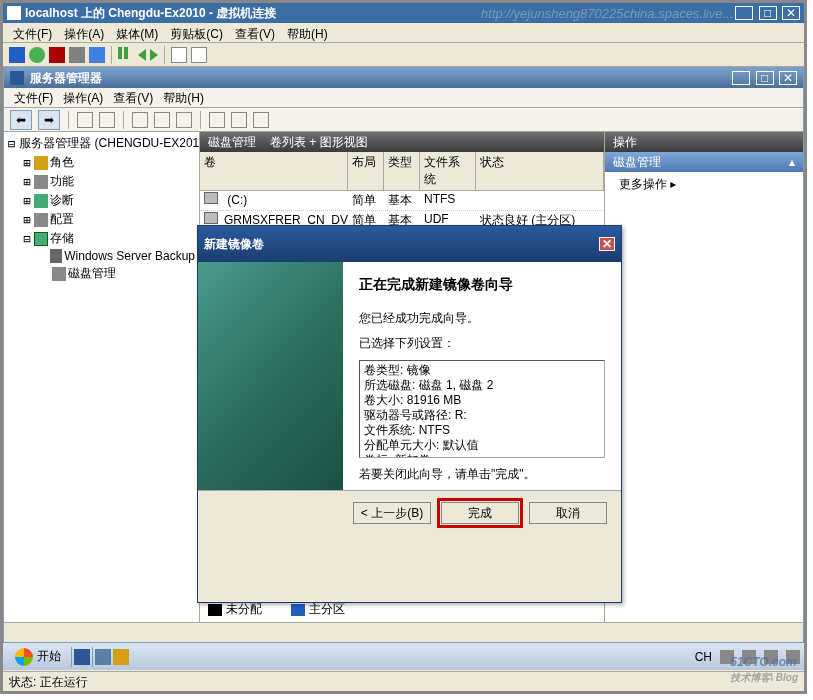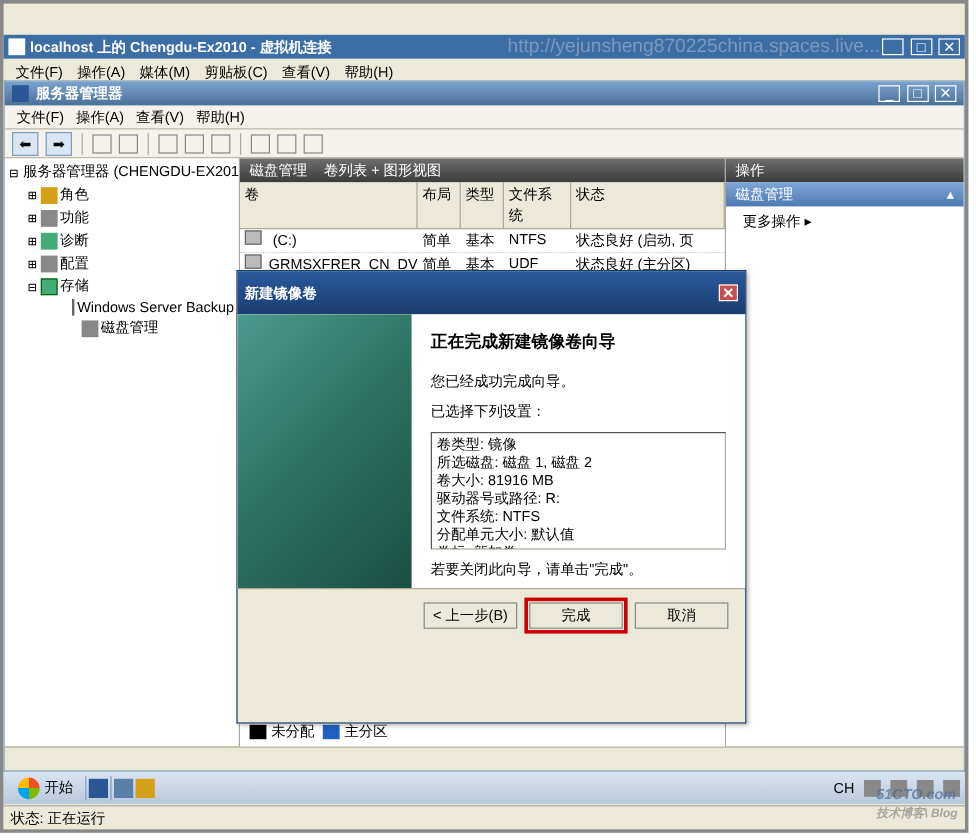--- a/index.html
+++ b/index.html
@@ -1,24 +1,24 @@
 <!DOCTYPE html>
 <html><head>
 <meta charset="utf-8">
 <style>
 * { box-sizing: border-box; margin: 0; padding: 0; font-family: "SimSun", "宋体", sans-serif; font-size: 12px; }
 body { background: #fff; width: 813px; height: 700px; overflow: hidden; position: relative; }
 
 .outer-frame { border: 3px solid #888; width: 807px; height: 694px; position: relative; background: #ece9d8; }
 
 
-.vm-titlebar { height: 20px; background: linear-gradient(#3a6ea5,#3a6ea5); color: #fff; display: flex; align-items: center; padding: 0 4px; margin-top: 26px; }
+.vm-titlebar { height: 20px; background: linear-gradient(#3a6ea5,#3a6ea5); color: #fff; display: flex; align-items: center; padding: 0 4px; }
 .vm-titlebar .icon { width: 14px; height: 14px; background: #fff; display: inline-block; margin-right: 4px; }
 .vm-titlebar .title { flex: 1; font-weight: bold; }
-.vm-titlebar .watermark { color: #7a99bb; font-size: 16px; }
+.vm-titlebar .watermark { color: #7a99bb; font-size: 13px; font-style: italic; }
 .vm-titlebar .winbtns span { display: inline-block; width: 18px; height: 14px; border: 1px solid #fff; text-align: center; line-height: 12px; margin-left: 2px; }
 
 
 .vm-menubar { height: 20px; background: #ece9d8; display: flex; gap: 4px; padding: 2px 6px; border-bottom: 1px solid #aca899; }
 .vm-menubar span { padding: 1px 4px; }
 
 
 .vm-toolbar { height: 24px; background: #ece9d8; display: flex; align-items: center; gap: 4px; padding: 0 6px; border-bottom: 1px solid #aca899; }
 .vm-toolbar .tbtn { width: 16px; height: 16px; display: inline-block; }
 .tbtn.green{background:#4caf50;border-radius:50%;}
@@ -52,36 +52,36 @@
 .tree-item .ticon{width:14px;height:14px;display:inline-block;}
 .ticon.srv{background:#2b5797;}
 .ticon.role{background:#d4a017;}
 .ticon.feat{background:#888;}
 .ticon.diag{background:#4a7;}
 .ticon.conf{background:#888;}
 .ticon.stor{background:#4a7;border:1px solid #060;}
 .ticon.wsb{background:#666;}
 .ticon.disk{background:#888;}
 .indent1{padding-left:18px;}
-.indent2{padding-left:52px;}
+.indent2{padding-left:36px;}
 
 .sm-center{flex:1;display:flex;flex-direction:column;border-right:1px solid #aca899;}
 .center-header{height:20px;background:linear-gradient(#6f6f6f,#3b3b3b);color:#fff;display:flex;align-items:center;padding:0 8px;gap:14px;}
 .list-hdr{display:flex;background:#ece9d8;border-bottom:1px solid #aca899;}
 .list-hdr span{border-right:1px solid #aca899;padding:2px 4px;}
 .list-row{display:flex;border-bottom:1px dotted #ccc;}
 .list-row span{padding:1px 4px;white-space:nowrap;overflow:hidden;}
 .col-vol{width:148px;}
 .col-lay{width:36px;}
 .col-typ{width:36px;}
 .col-fs{width:56px;}
 .col-st{flex:1;}
 .volicon{width:14px;height:12px;background:#bbb;display:inline-block;border:1px solid #666;margin-right:2px;}
 
-.center-bottom{border-top:1px solid #aca899;padding:4px 8px;display:flex;gap:7px;align-items:center;background:#fff;text-align:right;}
+.center-bottom{border-top:1px solid #aca899;padding:4px 8px;display:flex;gap:29px;align-items:center;background:#fff;text-align:right;}
 .legend{display:flex;align-items:center;gap:4px;}
 .legend .sw{width:14px;height:12px;display:inline-block;}
 .sw.blk{background:#000;}
 .sw.blu{background:#2060c0;}
 
 .sm-right{width:198px;}
 .right-hdr{height:20px;background:linear-gradient(#6f6f6f,#3b3b3b);color:#fff;padding:2px 8px;}
 .right-sub{height:20px;background:linear-gradient(#7fa6d9,#4f79b2);color:#fff;padding:2px 8px;display:flex;justify-content:space-between;align-items:center;}
 .right-item{padding:4px 14px;}
 
@@ -250,21 +250,20 @@
           <span class="col-lay">布局</span>
           <span class="col-typ">类型</span>
           <span class="col-fs">文件系统</span>
           <span class="col-st">状态</span>
         </div>
         <div class="list-row">
           <span class="col-vol"><span class="volicon"></span><span> (C:)</span></span>
           <span class="col-lay">简单</span>
           <span class="col-typ">基本</span>
           <span class="col-fs">NTFS</span>
-          <span class="col-st">状态良好 (启动, 页</span>
         </div>
         <div class="list-row">
           <span class="col-vol"><span class="volicon"></span><span>GRMSXFRER_CN_DVD (D:)</span></span>
           <span class="col-lay">简单</span>
           <span class="col-typ">基本</span>
           <span class="col-fs">UDF</span>
           <span class="col-st">状态良好 (主分区)</span>
         </div>
         <div style="flex:1"></div>
         <div class="center-bottom">

